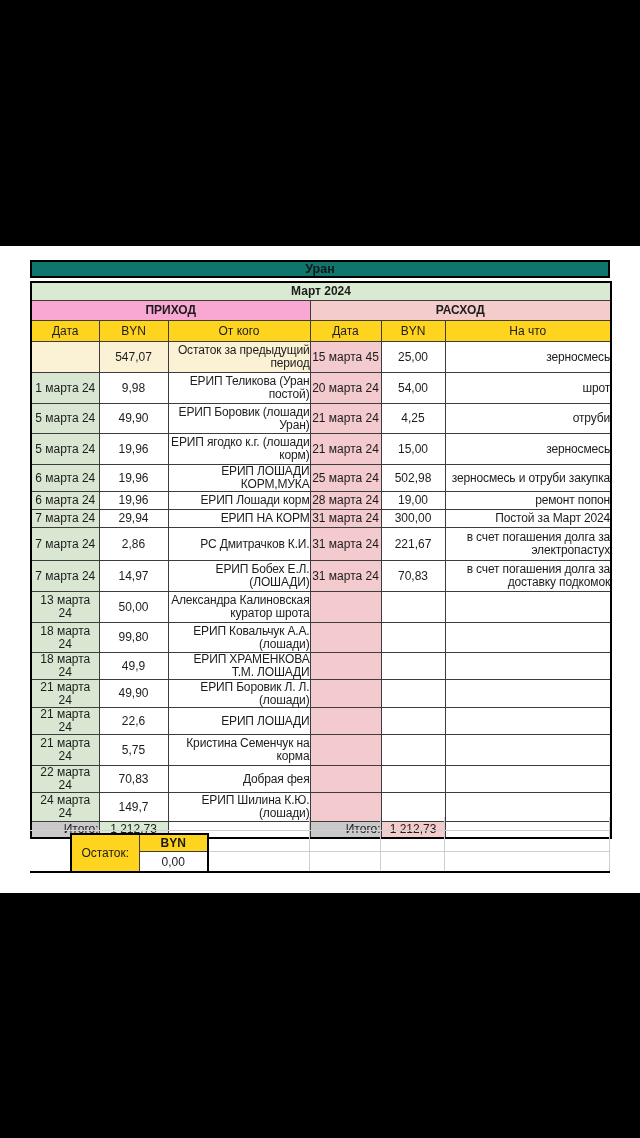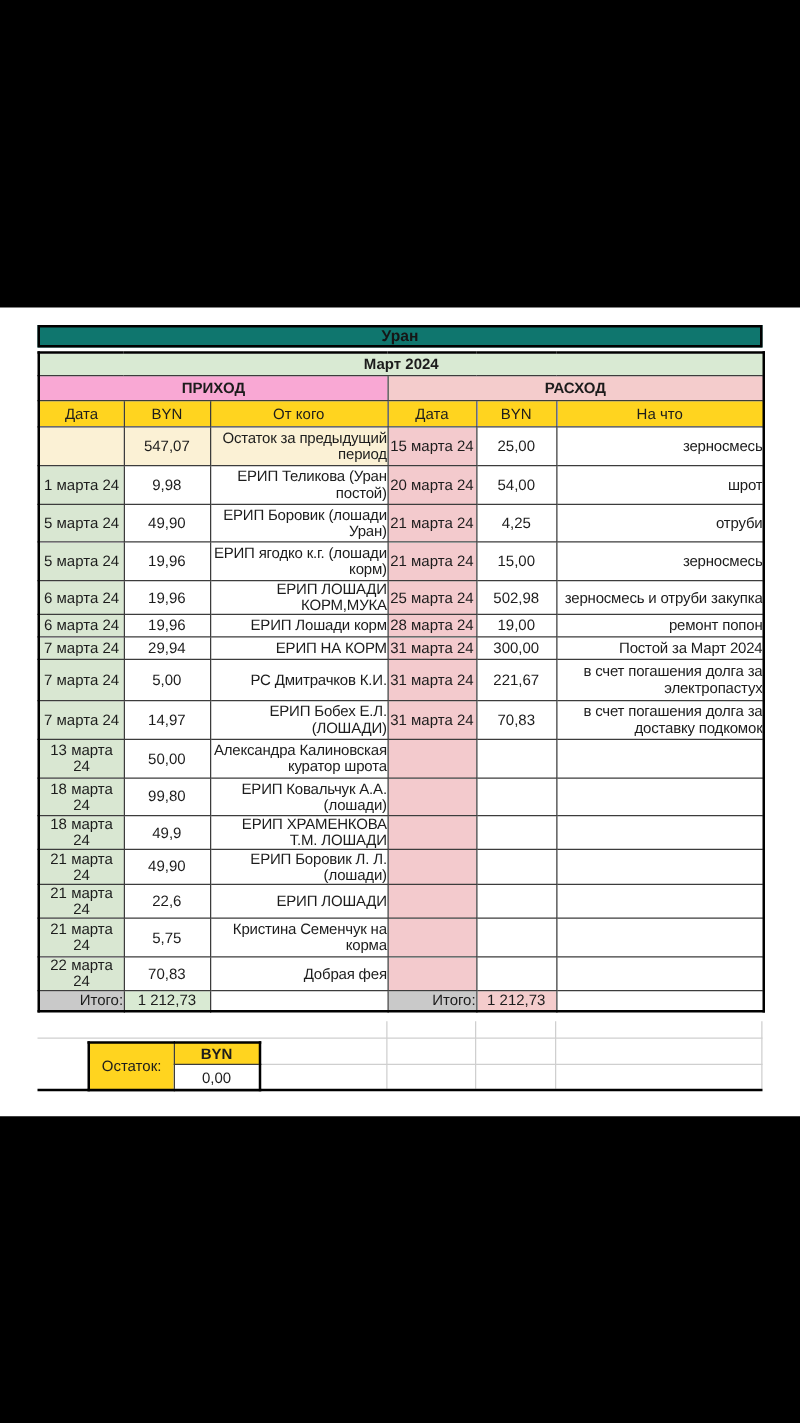--- a/index.html
+++ b/index.html
@@ -94,21 +94,21 @@
         <td class="yh sep">Дата</td>
         <td class="yh">BYN</td>
         <td class="yh">На что</td>
       </tr>
     </tbody>
     <tbody id="rows">
         <tr style="height: 31px;">
           <td class="c-date l-date cream"></td>
           <td class="c-byn cream">547,07</td>
           <td class="c-desc cream">Остаток за предыдущий период</td>
-          <td class="c-date r-date sep">15 марта 24</td>
+          <td class="c-date r-date sep">15 марта 45</td>
           <td class="c-byn">25,00</td>
           <td class="c-desc">зерносмесь</td>
         </tr>
         <tr style="height: 31px;">
           <td class="c-date l-date">1 марта 24</td>
           <td class="c-byn">9,98</td>
           <td class="c-desc">ЕРИП Теликова (Уран постой)</td>
           <td class="c-date r-date sep">20 марта 24</td>
           <td class="c-byn">54,00</td>
           <td class="c-desc">шрот</td>
@@ -148,21 +148,21 @@
         <tr style="height: 18px;">
           <td class="c-date l-date">7 марта 24</td>
           <td class="c-byn">29,94</td>
           <td class="c-desc">ЕРИП НА КОРМ</td>
           <td class="c-date r-date sep">31 марта 24</td>
           <td class="c-byn">300,00</td>
           <td class="c-desc red">Постой за Март 2024</td>
         </tr>
         <tr style="height: 33px;">
           <td class="c-date l-date">7 марта 24</td>
-          <td class="c-byn">5,00</td>
+          <td class="c-byn">2,86</td>
           <td class="c-desc">РС Дмитрачков К.И.</td>
           <td class="c-date r-date sep">31 марта 24</td>
           <td class="c-byn">221,67</td>
           <td class="c-desc">в счет погашения долга за электропастух</td>
         </tr>
         <tr style="height: 31px;">
           <td class="c-date l-date">7 марта 24</td>
           <td class="c-byn">14,97</td>
           <td class="c-desc">ЕРИП Бобех Е.Л. (ЛОШАДИ)</td>
           <td class="c-date r-date sep">31 марта 24</td>
@@ -214,20 +214,28 @@
           <td class="c-byn">5,75</td>
           <td class="c-desc">Кристина Семенчук на корма</td>
           <td class="c-date r-date sep lite"></td>
           <td class="c-byn lite"></td>
           <td class="c-desc lite"></td>
         </tr>
         <tr style="height: 19px;">
           <td class="c-date l-date">22 марта 24</td>
           <td class="c-byn">70,83</td>
           <td class="c-desc red">Добрая фея</td>
+          <td class="c-date r-date sep lite"></td>
+          <td class="c-byn lite"></td>
+          <td class="c-desc lite"></td>
+        </tr>
+        <tr style="height: 29px;">
+          <td class="c-date l-date">24 марта 24</td>
+          <td class="c-byn">149,7</td>
+          <td class="c-desc">ЕРИП Шилина К.Ю. (лошади)</td>
           <td class="c-date r-date sep lite"></td>
           <td class="c-byn lite"></td>
           <td class="c-desc lite"></td>
         </tr>
       </tbody>
     <tbody>
       <tr>
         <td class="tot-label">Итого:</td>
         <td class="tot-inc">1 212,73</td>
         <td></td>

